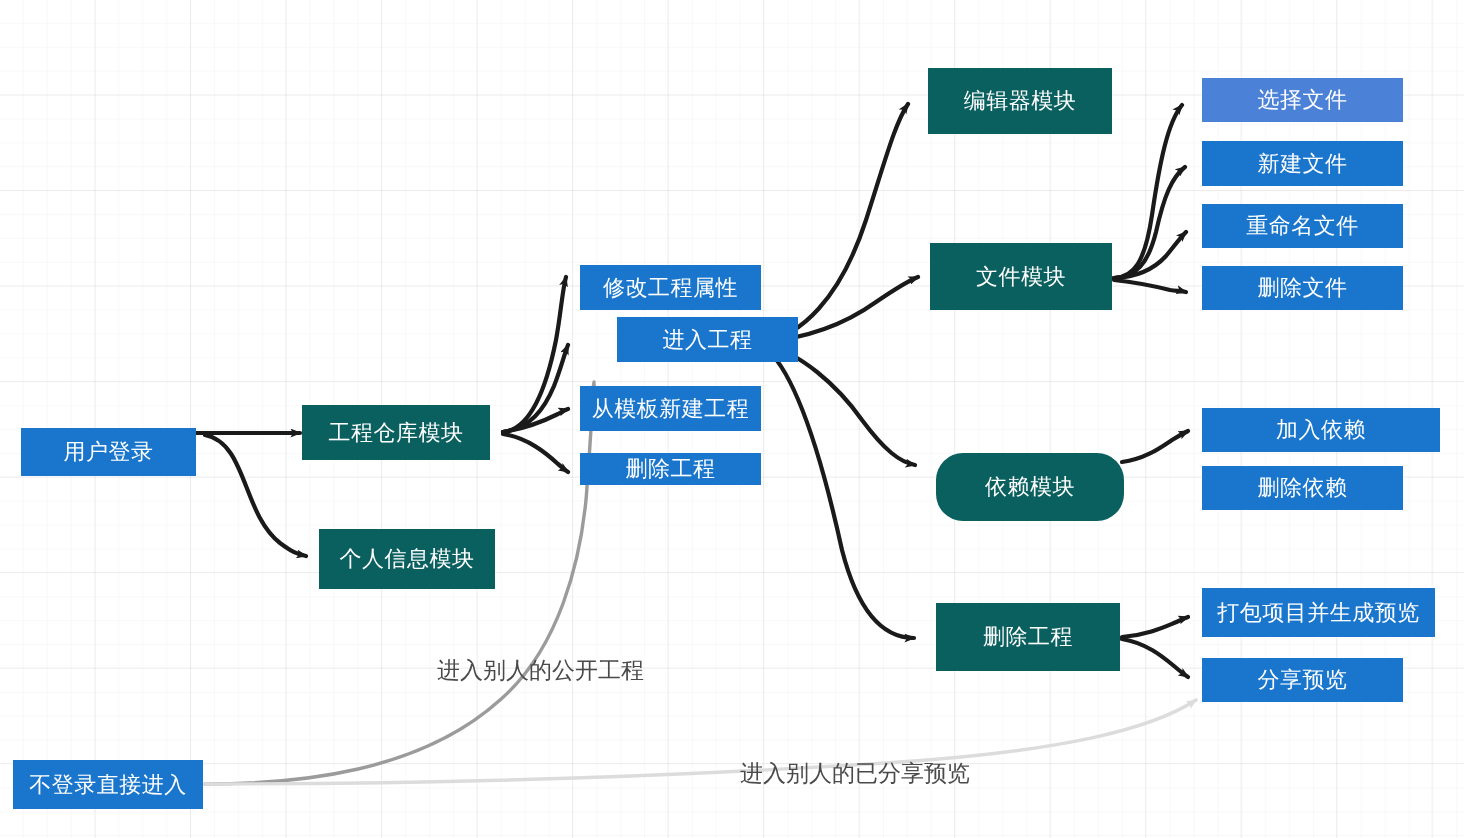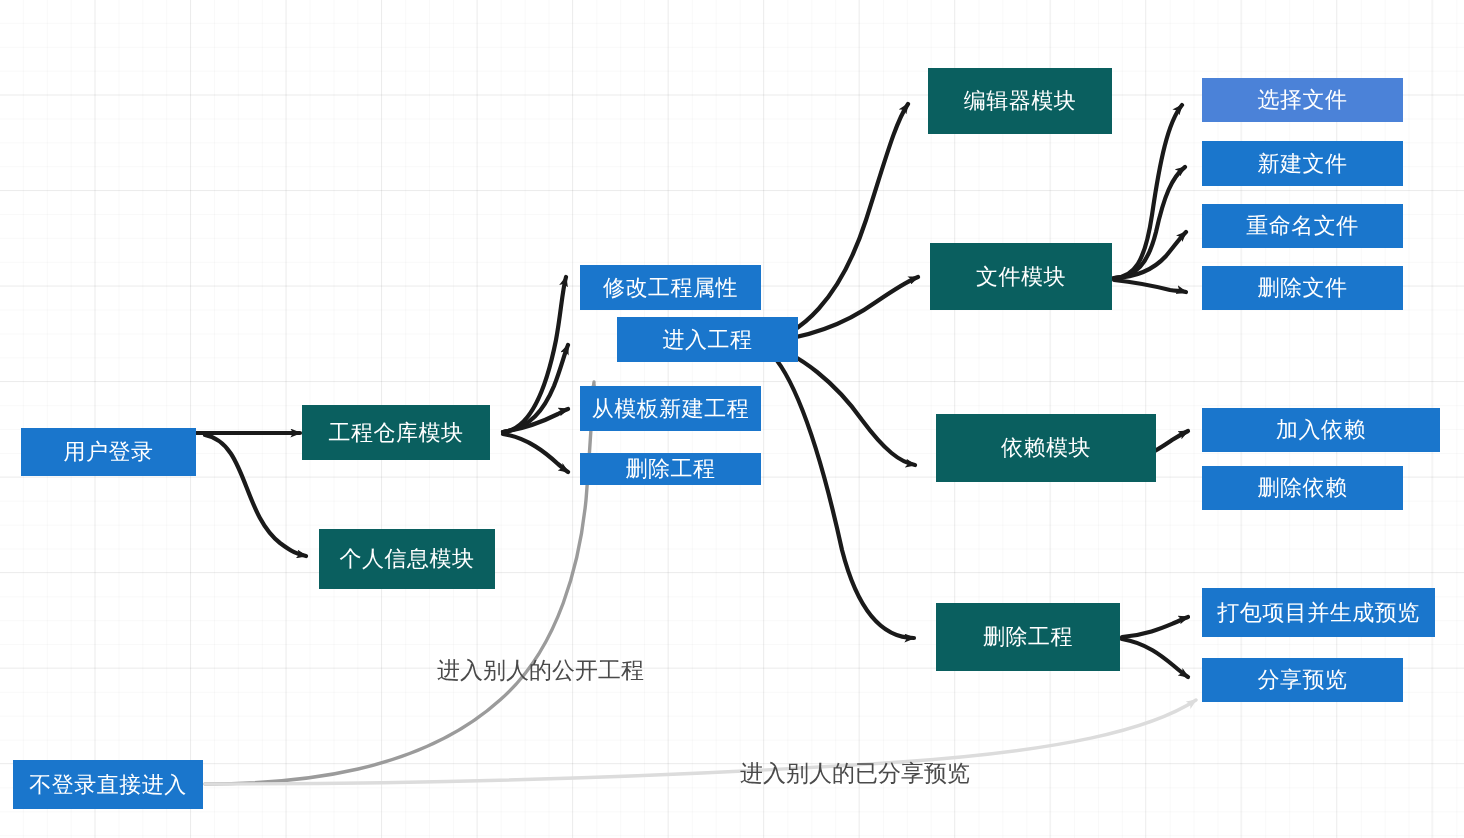--- a/index.html
+++ b/index.html
@@ -137,21 +137,21 @@
   </div>
 
   <div class="node teal" style="left:928px; top:68px; width:184px; height:66px;">
     <span>编辑器模块</span>
   </div>
 
   <div class="node teal" style="left:930px; top:243px; width:182px; height:67px;">
     <span>文件模块</span>
   </div>
 
-  <div class="node teal" style="left:936px; top:414px; width:220px; height:68px;">
+  <div class="node teal" style="left:936px; top:453px; width:188px; height:68px;border-radius:27px;">
     <span>依赖模块</span>
   </div>
 
   <div class="node teal" style="left:936px; top:603px; width:184px; height:68px;">
     <span>删除工程</span>
   </div>
 
   <div class="node bluelite" style="left:1202px; top:78px; width:201px; height:44px;">
     <span>选择文件</span>
   </div>

